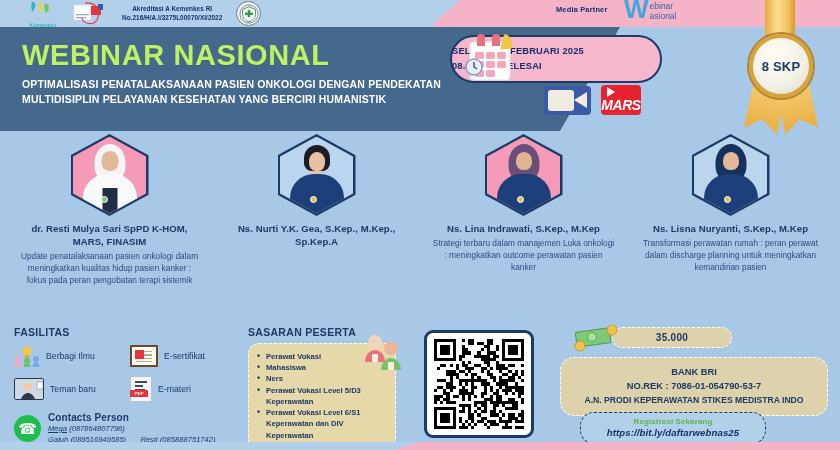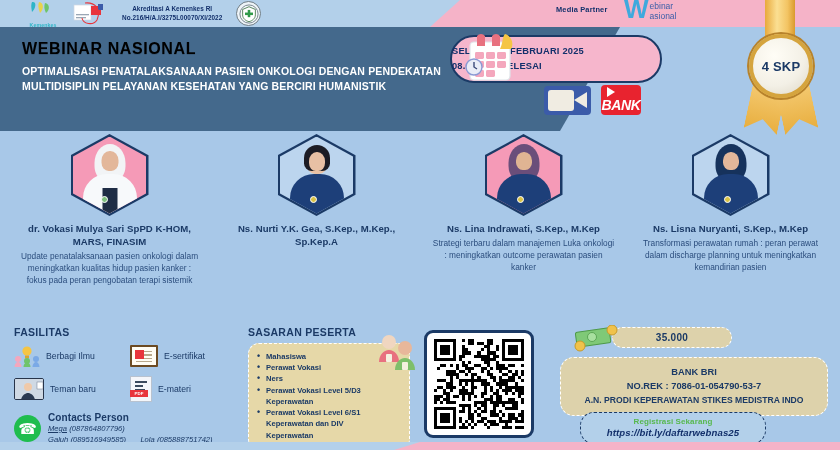--- a/index.html
+++ b/index.html
@@ -63,21 +63,21 @@
   .wn-txt { font-size: 8.5px; color: #3c5ea8; line-height: 1.1; padding-top: 5px; font-weight: 500;}
 
   
   .headline {
     position: absolute; top: 27px; left: 0; width: 620px; height: 104px;
     background: #44698c;
     clip-path: polygon(0 0, 620px 0, 560px 104px, 0 104px);
     padding: 14px 0 0 22px;
   }
   .h-title {
-    font-size: 16px; font-weight: bold; color: #000000;
+    font-size: 29px; font-weight: bold; color: #bef264;
     letter-spacing: .6px; line-height: 1;
     text-shadow: 0 1px 0 rgba(0,0,0,.12);
   }
   .h-sub {
     margin-top: 7px; font-size: 10.5px; font-weight: bold; color: #ffffff;
     line-height: 1.42; letter-spacing: .15px; max-width: 420px;
   }
 
   
   .datebadge {
@@ -234,21 +234,21 @@
     margin-top: 3px;
   }
   .wa-glyph { font-size: 15px; color: #fff; line-height: 1; }
   .cp-title { font-size: 10px; font-weight: bold; color: #1b3a66; letter-spacing: .1px;}
   .cp-line {
     font-size: 7.6px; color: #1b3a66; font-style: italic; line-height: 1.5;
   }
   .cp-line u { text-decoration: underline; }
   .cp-gap { display: inline-block; width: 10px; }
 
-  .sasaran { position: absolute; top: 326px; left: 248px; width: 162px; }
+  .sasaran { position: absolute; top: 326px; left: 248px; width: 148px; }
   .sas-card {
     margin-top: 5px; background: #e6d8a8; border: 1.6px dashed #ffffff;
     border-radius: 11px; padding: 7px 8px 8px 8px; position: relative;
   }
   .sas-list { list-style: none; }
   .sas-list li {
     font-size: 7.6px; font-weight: bold; color: #1b3a66;
     line-height: 1.48; padding-left: 9px; position: relative;
   }
   .sas-list li::before {
@@ -387,46 +387,46 @@
     <path d="M12 32 v5 l3 2" stroke="#3b4a7a" stroke-width="1.4" fill="none"></path>
   </svg>
 
   <div class="cam-ico">
     <div class="cam-body"></div>
     <div class="cam-lens"></div>
   </div>
 
   <div class="live-ico">
     <div class="live-play"></div>
-    <div class="live-text">BANK</div>
+    <div class="live-text">MARS</div>
   </div>
 
   <div class="medal">
     <div class="medal-ribbon-top"></div>
     <div class="medal-tail-l"></div>
     <div class="medal-tail-r"></div>
     <div class="medal-circle">
-      <span class="medal-text">4 SKP</span>
+      <span class="medal-text">8 SKP</span>
     </div>
   </div>
 
   <div class="speakers">
 
     <div class="speaker">
       <div class="hexwrap">
         <div class="hex-outer"></div>
         <div class="hex-inner hex-pink">
           <div class="p-hijab" style="background:#f2f4f6"></div>
           <div class="p-head" style="background:#e3b79a; top:14px; width:17px; height:20px;"></div>
           <div class="p-body" style="background:#f7f9fb"></div>
           <div class="p-shirt" style="background:#1f2d45; height:26px;"></div>
           <div class="p-badge" style="left:28px; background:#7fbf7f;"></div>
         </div>
       </div>
-      <div class="sp-name">dr. Vokasi Mulya Sari SpPD K-HOM, MARS, FINASIM</div>
+      <div class="sp-name">dr. Resti Mulya Sari SpPD K-HOM, MARS, FINASIM</div>
       <div class="sp-topic">Update penatalaksanaan  pasien onkologi dalam meningkatkan kualitas hidup pasien kanker : fokus pada peran pengobatan terapi sistemik</div>
     </div>
 
     <div class="speaker">
       <div class="hexwrap">
         <div class="hex-outer"></div>
         <div class="hex-inner hex-blue">
           <div class="p-head" style="background:#e8c0a4; top:12px;"></div>
           <div class="p-hijab" style="background:#1c1c24; top:8px; width:26px; height:26px; border-radius:50% 50% 30% 30%;"></div>
           <div class="p-head" style="background:#e8c0a4; top:15px; width:16px; height:19px;"></div>
@@ -534,41 +534,41 @@
       <div>
         <div class="cp-title">Contacts Person</div>
         <div class="cp-line">
           <u>Mega</u>
           <span>(087864807796)</span>
         </div>
         <div class="cp-line">
           <u>Galuh</u>
           <span>(089516949585)</span>
           <span class="cp-gap"></span>
-          <u>Lola</u>
+          <u>Resti</u>
           <span>(085888751742)</span>
         </div>
       </div>
     </div>
   </div>
 
   <div class="sasaran">
     <div class="sec-title">SASARAN PESERTA</div>
     <div class="sas-card">
       <svg class="sas-people" viewBox="0 0 52 44">
         <circle cx="18" cy="10" r="7" fill="#f0d6c0"></circle>
         <path d="M8 30 c0-7 4.5-12 10-12 s10 5 10 12Z" fill="#e8717f"></path>
         <rect x="15" y="22" width="6" height="8" rx="1" fill="#f5f0e0"></rect>
         <circle cx="34" cy="16" r="7" fill="#e8b79a"></circle>
         <path d="M24 38 c0-7 4.5-12 10-12 s10 5 10 12Z" fill="#7fbf6b"></path>
         <rect x="31" y="30" width="6" height="8" rx="1" fill="#f5f0e0"></rect>
       </svg>
       <ul class="sas-list">
+        <li>Perawat Vokasi</li>
         <li>Mahasiswa</li>
-        <li>Perawat Vokasi</li>
         <li>Ners</li>
         <li>Perawat Vokasi Level 5/D3</li>
         <li class="cont">Keperawatan</li>
         <li>Perawat Vokasi Level 6/S1</li>
         <li class="cont">Keperawatan dan DIV</li>
         <li class="cont">Keperawatan</li>
       </ul>
     </div>
   </div>
 

